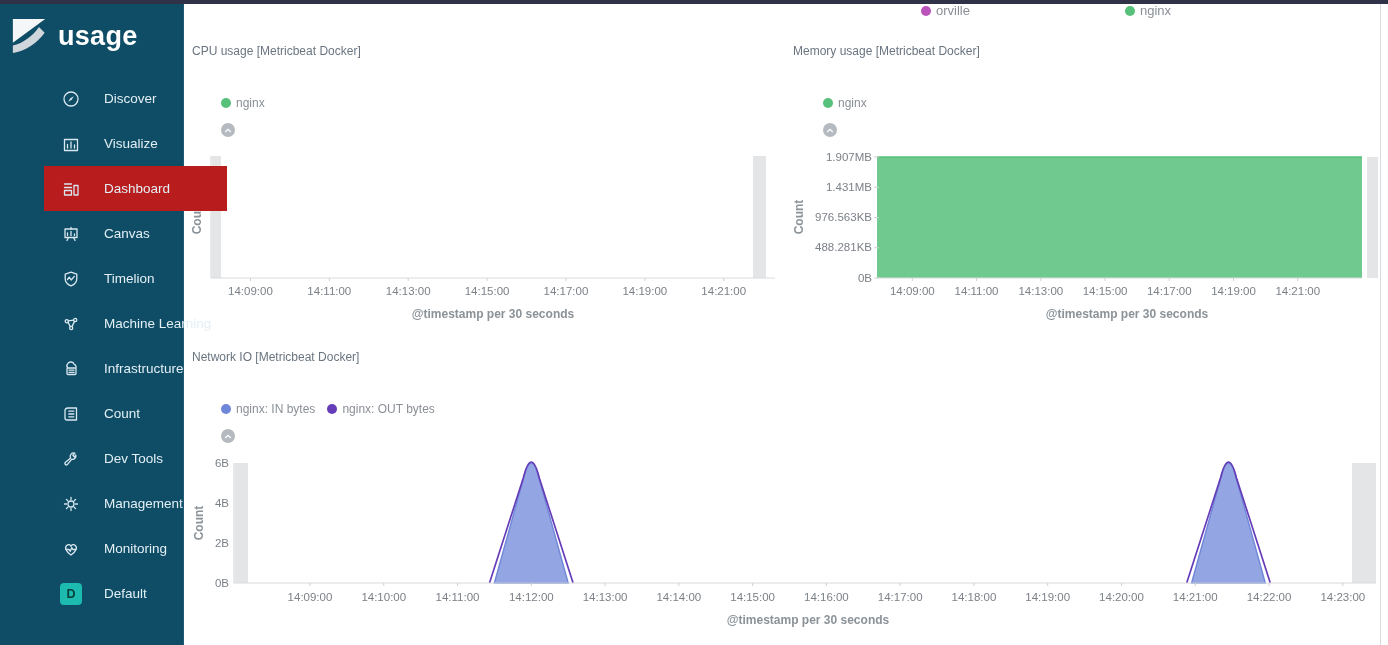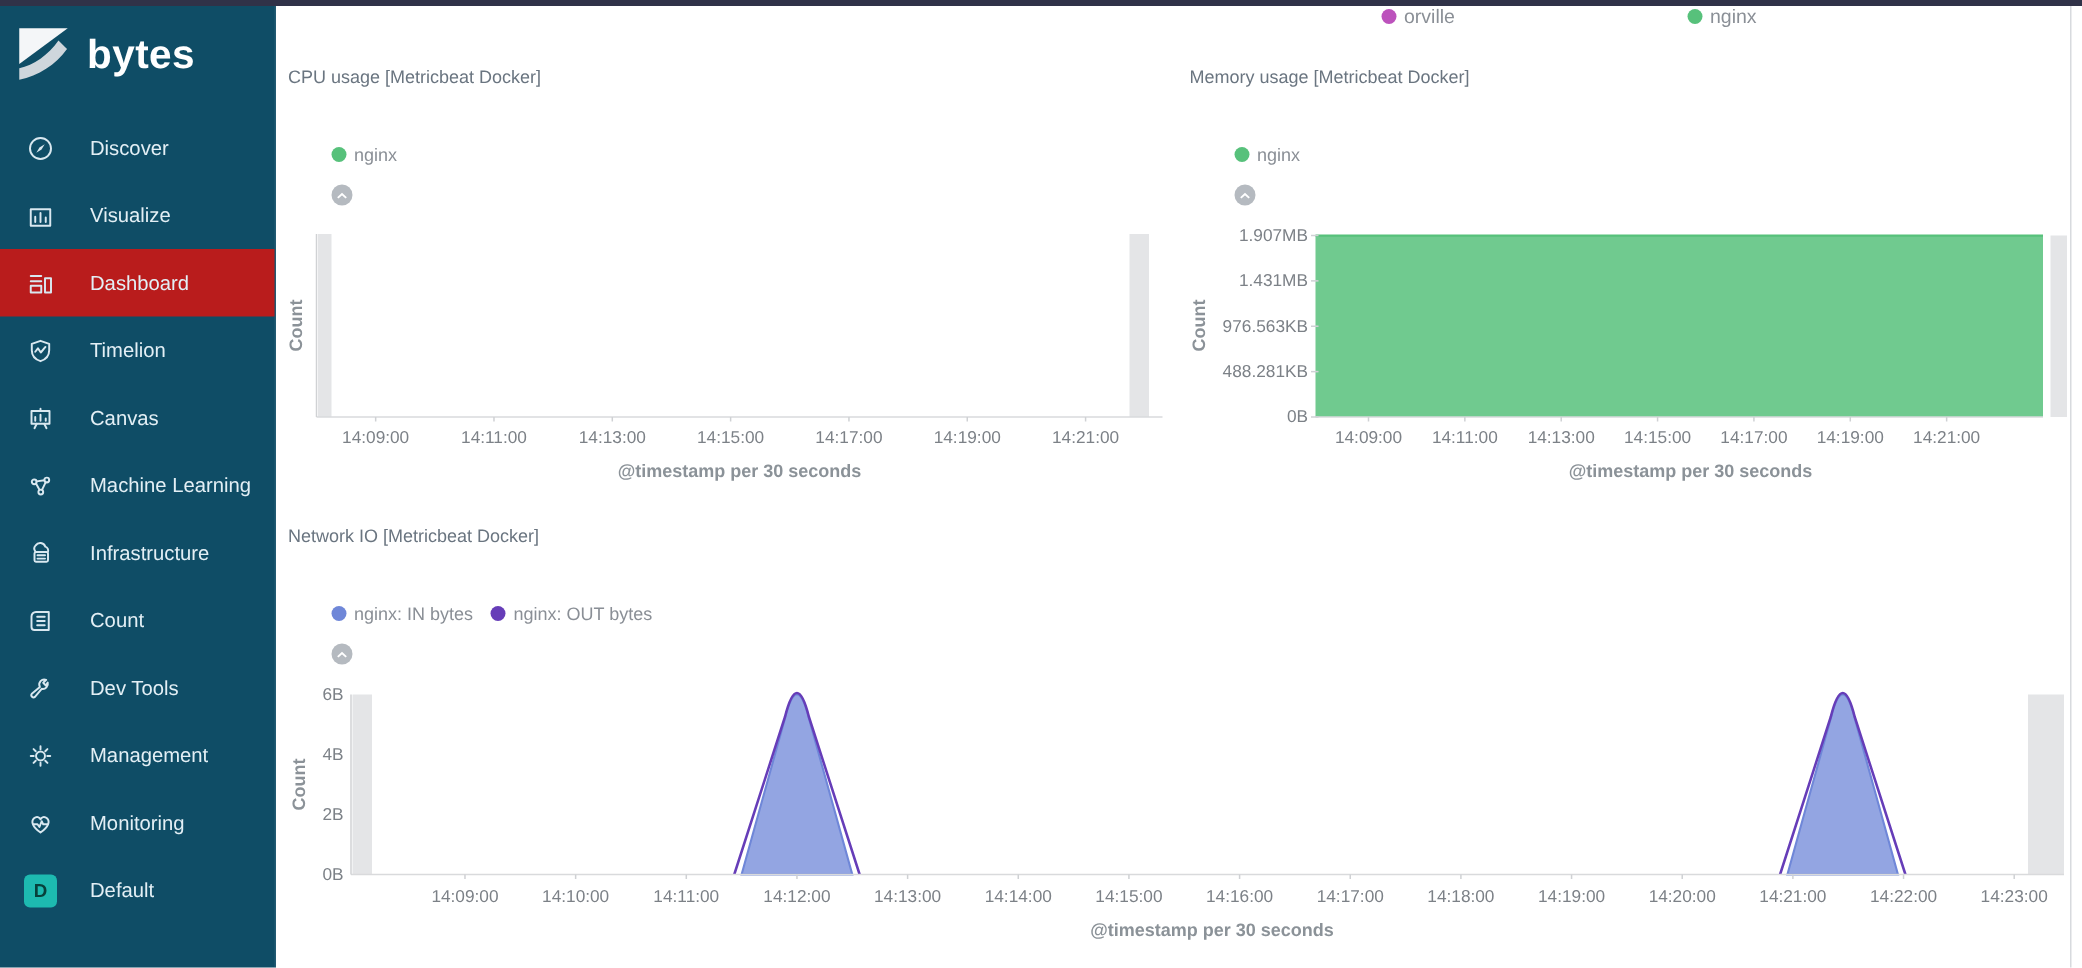--- a/index.html
+++ b/index.html
@@ -7,21 +7,21 @@
     position:relative;width:1388px;height:645px;overflow:hidden;
     background:#ffffff;font-family:"Liberation Sans",sans-serif;
   }
   .topbar{position:absolute;left:0;top:0;width:1388px;height:4px;background:#303248;z-index:6;}
   
   .sidebar{position:absolute;left:0;top:0;width:183px;height:645px;background:#0f4d66;z-index:5;
            border-right:1px solid rgba(255,255,255,0.08);}
   .logo-row{display:flex;align-items:center;gap:10px;padding:16px 0 0 10px;cursor:pointer;}
   .logo-text{color:#ffffff;font-size:27px;font-weight:600;letter-spacing:.3px;}
   .nav{position:absolute;left:0;top:76px;width:183px;}
-  .nav-item{width:183px;height:45px;display:flex;align-items:center;color:#e3eff5;font-size:13.5px;cursor:pointer;}
+  .nav-item{width:183px;height:45px;display:flex;align-items:center;color:#e3eff5;font-size:13.5px;cursor:pointer;margin-left:44px;}
   .nav-item.active{background:#b91c1c;}
   .nav-icon{width:18px;height:18px;margin-left:18px;margin-right:24px;flex:0 0 18px;}
   .nav-icon svg{stroke:#d9e8f0;fill:none;stroke-width:1.3;stroke-linecap:round;stroke-linejoin:round;}
   .space-badge{width:22px;height:22px;border-radius:4px;background:#1dbab0;color:#07403b;
     font-weight:700;font-size:12.5px;display:flex;align-items:center;justify-content:center;
     margin-left:16px;margin-right:22px;flex:0 0 22px;}
   
   .main{position:absolute;left:0;top:0;width:1388px;height:645px;}
   #charts-svg{position:absolute;left:0;top:0;z-index:1;}
   .panel-title{position:absolute;color:#6a7580;font-size:12px;z-index:2;cursor:pointer;white-space:nowrap;}
@@ -200,21 +200,21 @@
 
   <div class="right-edge-line"></div>
 </main>
 
 <aside class="sidebar">
   <div class="logo-row">
     <svg width="38" height="40" viewBox="0 0 40 40">
       <polygon points="3,2 37,2 3,27" fill="#f4f6f8"></polygon>
       <path d="M3,38 V30 C13,28 23.5,20.5 30.5,10.5 L36.5,16.5 C28.5,27.5 16.5,35.5 3,38 Z" fill="#cfd6dc"></path>
     </svg>
-    <span class="logo-text">bytes</span>
+    <span class="logo-text">usage</span>
   </div>
   <nav class="nav" id="nav">
       <div class="nav-item">
         <span class="nav-icon"><svg width="18" height="18" viewBox="0 0 18 18">
             <circle cx="9" cy="9" r="7"></circle>
             <path d="M11.8,6.2 L9.7,9.7 L6.2,11.8 L8.3,8.3 Z" fill="#d9e8f0" stroke="none"></path>
           </svg></span>
         <span>Discover</span>
       </div>
       <div class="nav-item">
@@ -227,31 +227,31 @@
       <div class="nav-item active">
         <span class="nav-icon"><svg width="18" height="18" viewBox="0 0 18 18">
             <path d="M2.5,4 H9.5 M2.5,7.5 H9.5"></path>
             <rect x="2.5" y="10.5" width="7" height="4.5"></rect>
             <rect x="12" y="5.5" width="4" height="9.5"></rect>
           </svg></span>
         <span>Dashboard</span>
       </div>
       <div class="nav-item">
         <span class="nav-icon"><svg width="18" height="18" viewBox="0 0 18 18">
+            <rect x="3" y="4" width="12" height="8.5"></rect>
+            <path d="M9,2.5 V4 M6.5,12.5 L5,15.5 M11.5,12.5 L13,15.5 M5.5,10.5 V8 M9,10.5 V6.5 M12.5,10.5 V9"></path>
+          </svg></span>
+        <span>Canvas</span>
+      </div>
+      <div class="nav-item">
+        <span class="nav-icon"><svg width="18" height="18" viewBox="0 0 18 18">
             <path d="M9,2.2 L14.8,4.2 V8.5 C14.8,12.5 12.3,14.7 9,15.8 C5.7,14.7 3.2,12.5 3.2,8.5 V4.2 Z"></path>
             <path d="M5.5,9.5 L7.3,7.2 L9.2,10 L12.3,6.3"></path>
           </svg></span>
         <span>Timelion</span>
-      </div>
-      <div class="nav-item">
-        <span class="nav-icon"><svg width="18" height="18" viewBox="0 0 18 18">
-            <rect x="3" y="4" width="12" height="8.5"></rect>
-            <path d="M9,2.5 V4 M6.5,12.5 L5,15.5 M11.5,12.5 L13,15.5 M5.5,10.5 V8 M9,10.5 V6.5 M12.5,10.5 V9"></path>
-          </svg></span>
-        <span>Canvas</span>
       </div>
       <div class="nav-item">
         <span class="nav-icon"><svg width="18" height="18" viewBox="0 0 18 18">
             <circle cx="4.8" cy="6.2" r="1.6"></circle>
             <circle cx="13.2" cy="5" r="1.6"></circle>
             <circle cx="9.2" cy="13" r="1.6"></circle>
             <path d="M6,7.4 L8.4,11.6 M12.5,6.4 L10,11.6 M6.4,5.9 L11.6,5.2"></path>
           </svg></span>
         <span>Machine Learning</span>
       </div>

